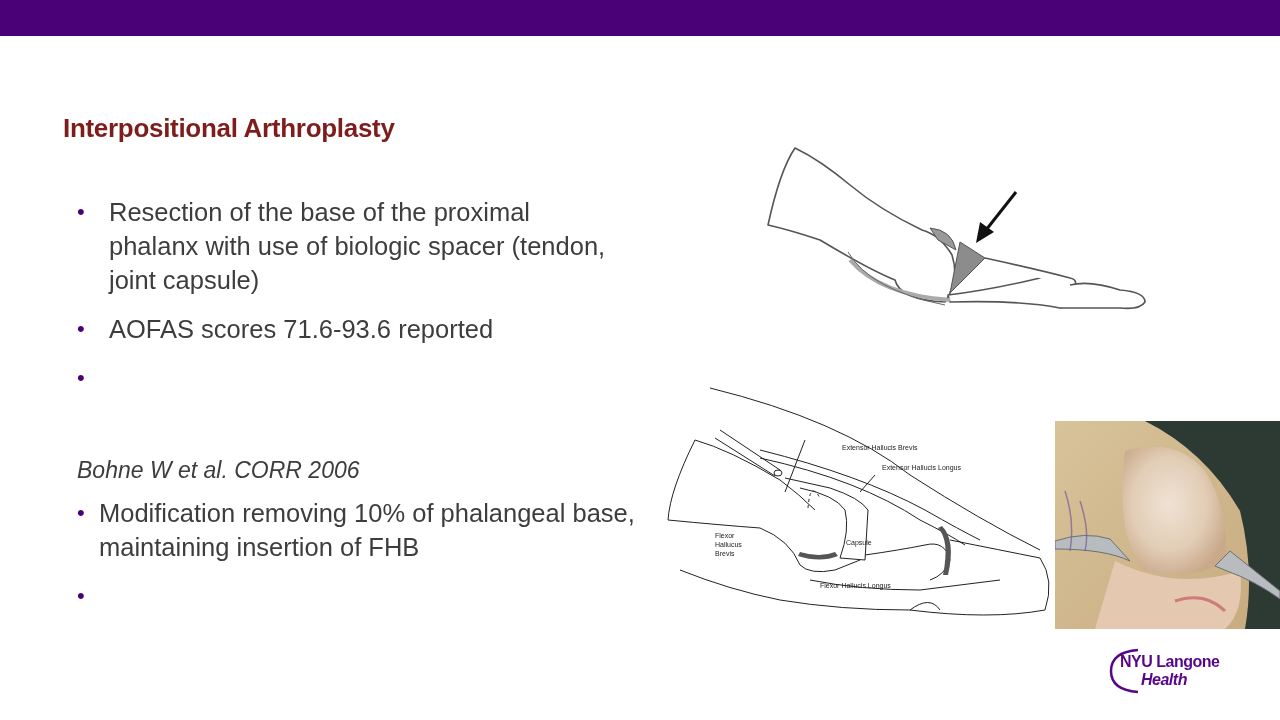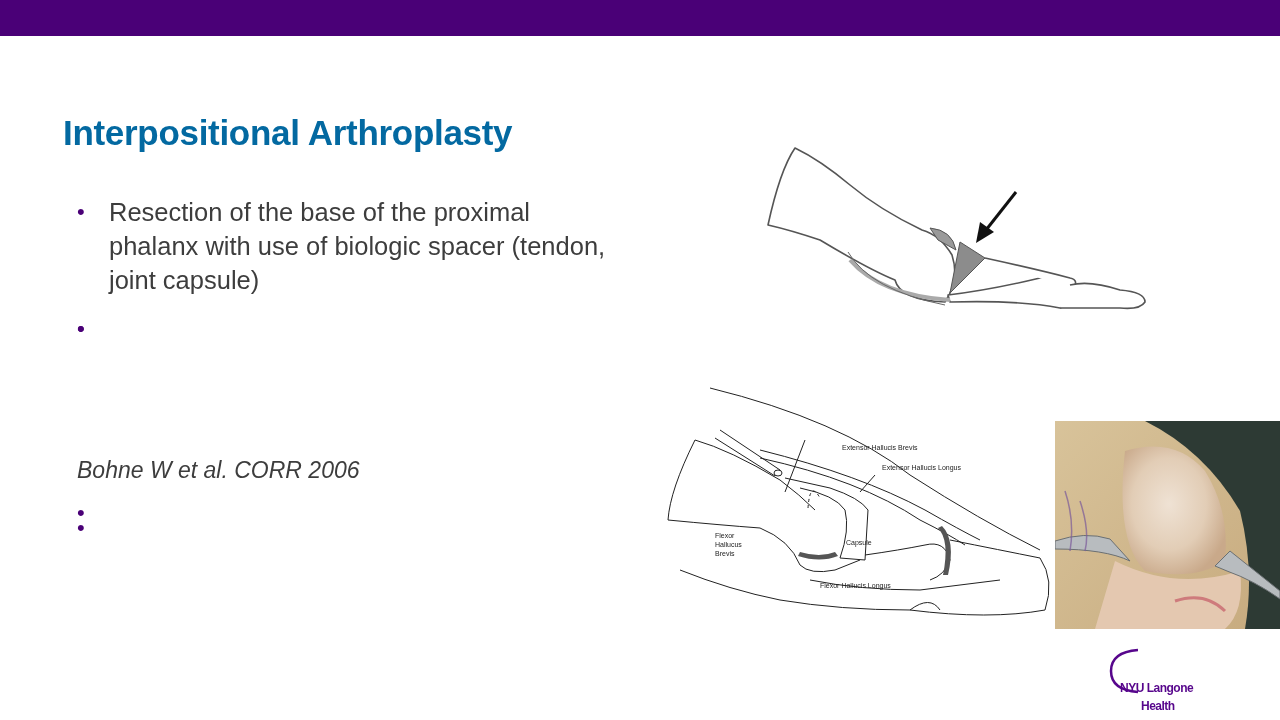--- a/index.html
+++ b/index.html
@@ -1,58 +1,58 @@
 <!DOCTYPE html>
 <html><head>
   <meta charset="utf-8">
   <style>
     * { margin: 0; padding: 0; box-sizing: border-box; }
     html, body { width: 1280px; height: 720px; overflow: hidden; background: #ffffff; }
     body { position: relative; font-family: "Liberation Sans", sans-serif; color: #3a3a3a; }
 
     .top-bar { position: absolute; left: 0; top: 0; width: 1280px; height: 36px; background: #4a0077; }
 
-    .title { position: absolute; left: 63px; top: 113px; font-size: 35px; font-weight: bold; color: #0369a1; letter-spacing: -0.3px; white-space: nowrap; }
+    .title { position: absolute; left: 63px; top: 113px; font-size: 26px; font-weight: bold; color: #7f1d1d; letter-spacing: -0.3px; white-space: nowrap; }
 
     .bullets { position: absolute; left: 77px; list-style: none; }
     .bullets li { position: relative; font-size: 25.5px; line-height: 34px; color: #3d3d3d; }
     .bullets li .dot { position: absolute; left: 0; top: 0; color: #4a0077; font-size: 22px; }
     .bullets-1 { top: 195px; width: 540px; }
     .bullets-1 li { padding-left: 32px; margin-bottom: 15px; }
     .bullets-2 { top: 496px; width: 560px; }
     .bullets-2 li { padding-left: 22px; margin-bottom: 15px; }
 
     .citation { position: absolute; left: 77px; top: 457px; font-size: 23px; font-style: italic; color: #3d3d3d; }
 
     .figure-top { position: absolute; left: 760px; top: 130px; width: 400px; height: 190px; }
     .figure-bottom { position: absolute; left: 660px; top: 380px; width: 400px; height: 250px; }
     .photo { position: absolute; left: 1055px; top: 421px; width: 225px; height: 208px; overflow: hidden; background: #2c3a33; }
 
     .logo { position: absolute; left: 1108px; top: 647px; width: 120px; height: 48px; }
-    .logo-text { position: absolute; font-weight: bold; color: #57068c; font-size: 12px; letter-spacing: -0.5px; white-space: nowrap; margin-top: 28px; }
+    .logo-text { position: absolute; font-weight: bold; color: #57068c; font-size: 16px; letter-spacing: -0.5px; white-space: nowrap; }
     .logo-text.l1 { left: 12px; top: 6px; }
-    .logo-text.l2 { left: 33px; top: 24px; }
+    .logo-text.l2 { left: 33px; top: 24px; font-style: italic; }
   </style>
 </head>
 <body>
 
 <div class="top-bar"></div>
 
 <h1 class="title">Interpositional Arthroplasty</h1>
 
 <ul class="bullets bullets-1">
   <li><span class="dot">•</span><span>Resection of the base of the proximal phalanx with use of biologic spacer (tendon, joint capsule)</span></li>
-  <li><span class="dot">•</span></li>
+  <li><span class="dot">•</span><span>AOFAS scores 71.6-93.6 reported</span></li>
   <li><span class="dot">•</span></li>
 </ul>
 
 <div class="citation">Bohne W et al. CORR 2006</div>
 
 <ul class="bullets bullets-2">
-  <li><span class="dot">•</span></li>
+  <li><span class="dot">•</span><span>Modification removing 10% of phalangeal base, maintaining insertion of FHB</span></li>
   <li><span class="dot">•</span></li>
 </ul>
 
 <svg class="figure-top" viewBox="0 0 400 190" xmlns="http://www.w3.org/2000/svg">
   <g fill="#ffffff" stroke="#555" stroke-width="1.6" stroke-linejoin="round">
 
     <path d="M35 18 Q20 40 8 95 Q30 100 60 110 Q110 140 135 150 Q140 170 185 172 Q200 150 192 125 Q180 105 162 100 Q120 80 90 55 Q60 30 35 18 Z"></path>
 
     <path d="M188 165 Q230 160 280 148 Q305 145 312 160 Q318 172 300 178 Q260 170 190 172 Z"></path>
     <path d="M225 128 Q280 140 310 148 Q320 150 312 160"></path>

